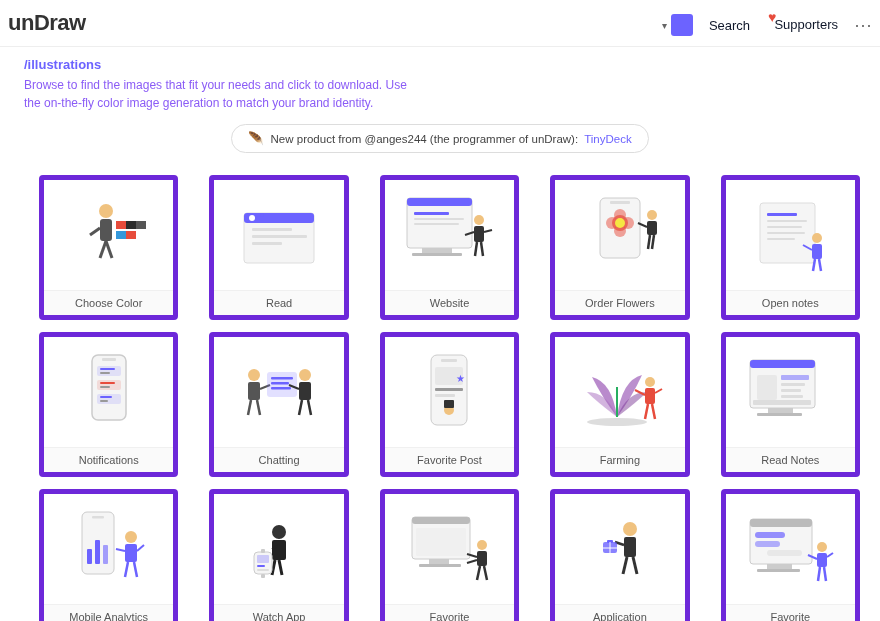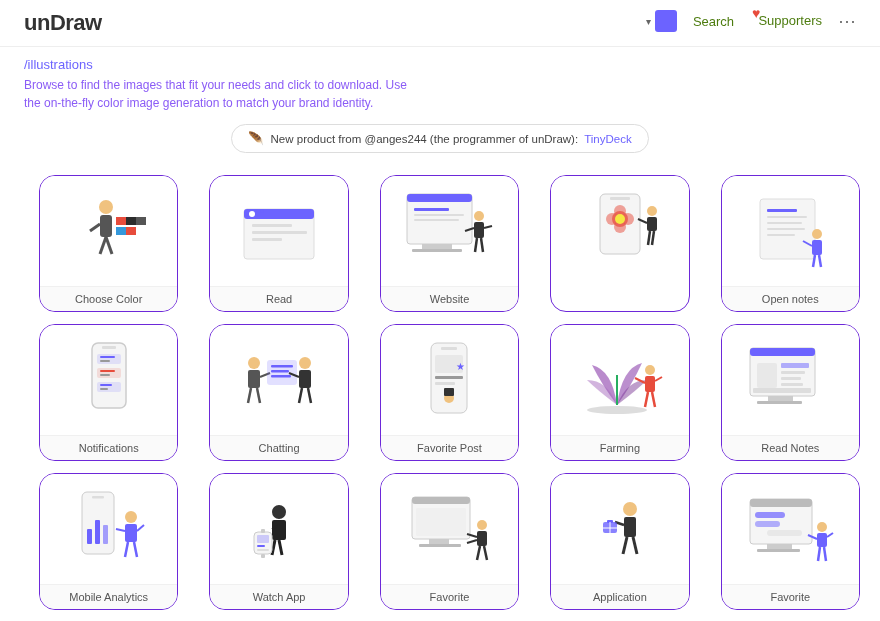--- a/index.html
+++ b/index.html
@@ -8,22 +8,22 @@
       background: #fff;
       color: #333;
       width: 880px;
       min-height: 621px;
       overflow-x: hidden;
     }
 
     
     .header {
       display: flex;
-      align-items: flex-start;
-      padding: 10px 24px;
+      align-items: flex-end;
+      padding: 10px 8px;
       border-bottom: 1px solid #eee;
       position: relative;
     }
     .logo {
       font-size: 22px;
       font-weight: 800;
       color: #333;
       letter-spacing: -0.5px;
     }
     .header-right {
@@ -42,21 +42,21 @@
       color: #666;
     }
     .color-swatch {
       width: 22px;
       height: 22px;
       background: #6c63ff;
       border-radius: 3px;
     }
     .header-link {
       font-size: 13px;
-      color: #4d7c0f;
+      color: #0f172a;
       cursor: pointer;
       text-decoration: none;
     }
     .heart-icon {
       color: #e74c3c;
       font-size: 14px;
       position: relative;
       top: -8px;
       left: 2px;
     }
@@ -70,21 +70,21 @@
       cursor: pointer;
     }
 
     
     .subtitle-area {
       padding: 10px 24px 2px;
     }
     .illustrations-link {
       color: #6c63ff;
       font-size: 13px;
-      font-weight: 400;
+      font-weight: 700;
       cursor: pointer;
     }
     .description {
       font-size: 12px;
       color: #8b5cf6;
       margin-top: 4px;
       line-height: 1.5;
     }
 
     
@@ -106,22 +106,22 @@
 
     
     .grid {
       display: grid;
       grid-template-columns: repeat(5, 1fr);
       gap: 12px;
       padding: 12px 20px;
     }
 
     .card {
-      border: 1px solid #6d28d9;
-      border-radius: 16px;
+      border: 5px solid #6d28d9;
+      border-radius: 4px;
       overflow: hidden;
       cursor: pointer;
       transition: box-shadow 0.2s;
       margin-left: 19px;
     }
     .card-image {
       height: 110px;
       display: flex;
       align-items: center;
       justify-content: center;
@@ -251,20 +251,21 @@
         <circle cx="53" cy="30" r="6" fill="#e74c3c" opacity="0.5"></circle>
         <circle cx="45" cy="30" r="5" fill="#f5e642"></circle>
 
         <circle cx="77" cy="22" r="5" fill="#f0c27f"></circle>
         <rect x="72" y="28" width="10" height="14" rx="2" fill="#333"></rect>
         <line x1="75" y1="42" x2="73" y2="56" stroke="#333" stroke-width="2.5"></line>
         <line x1="79" y1="42" x2="77" y2="56" stroke="#333" stroke-width="2.5"></line>
         <line x1="72" y1="34" x2="63" y2="30" stroke="#333" stroke-width="2"></line>
       </svg>
     </div>
+    <div class="card-label">Order Flowers</div>
   </div>
 
   <div class="card">
     <div class="card-image">
       <svg width="90" height="85" viewBox="0 0 90 85">
 
         <rect x="15" y="10" width="55" height="60" rx="3" fill="#f5f5f5" stroke="#ddd"></rect>
         <rect x="22" y="20" width="30" height="3" rx="1" fill="#6c63ff"></rect>
         <rect x="22" y="27" width="40" height="2" rx="1" fill="#ddd"></rect>
         <rect x="22" y="33" width="35" height="2" rx="1" fill="#ddd"></rect>

